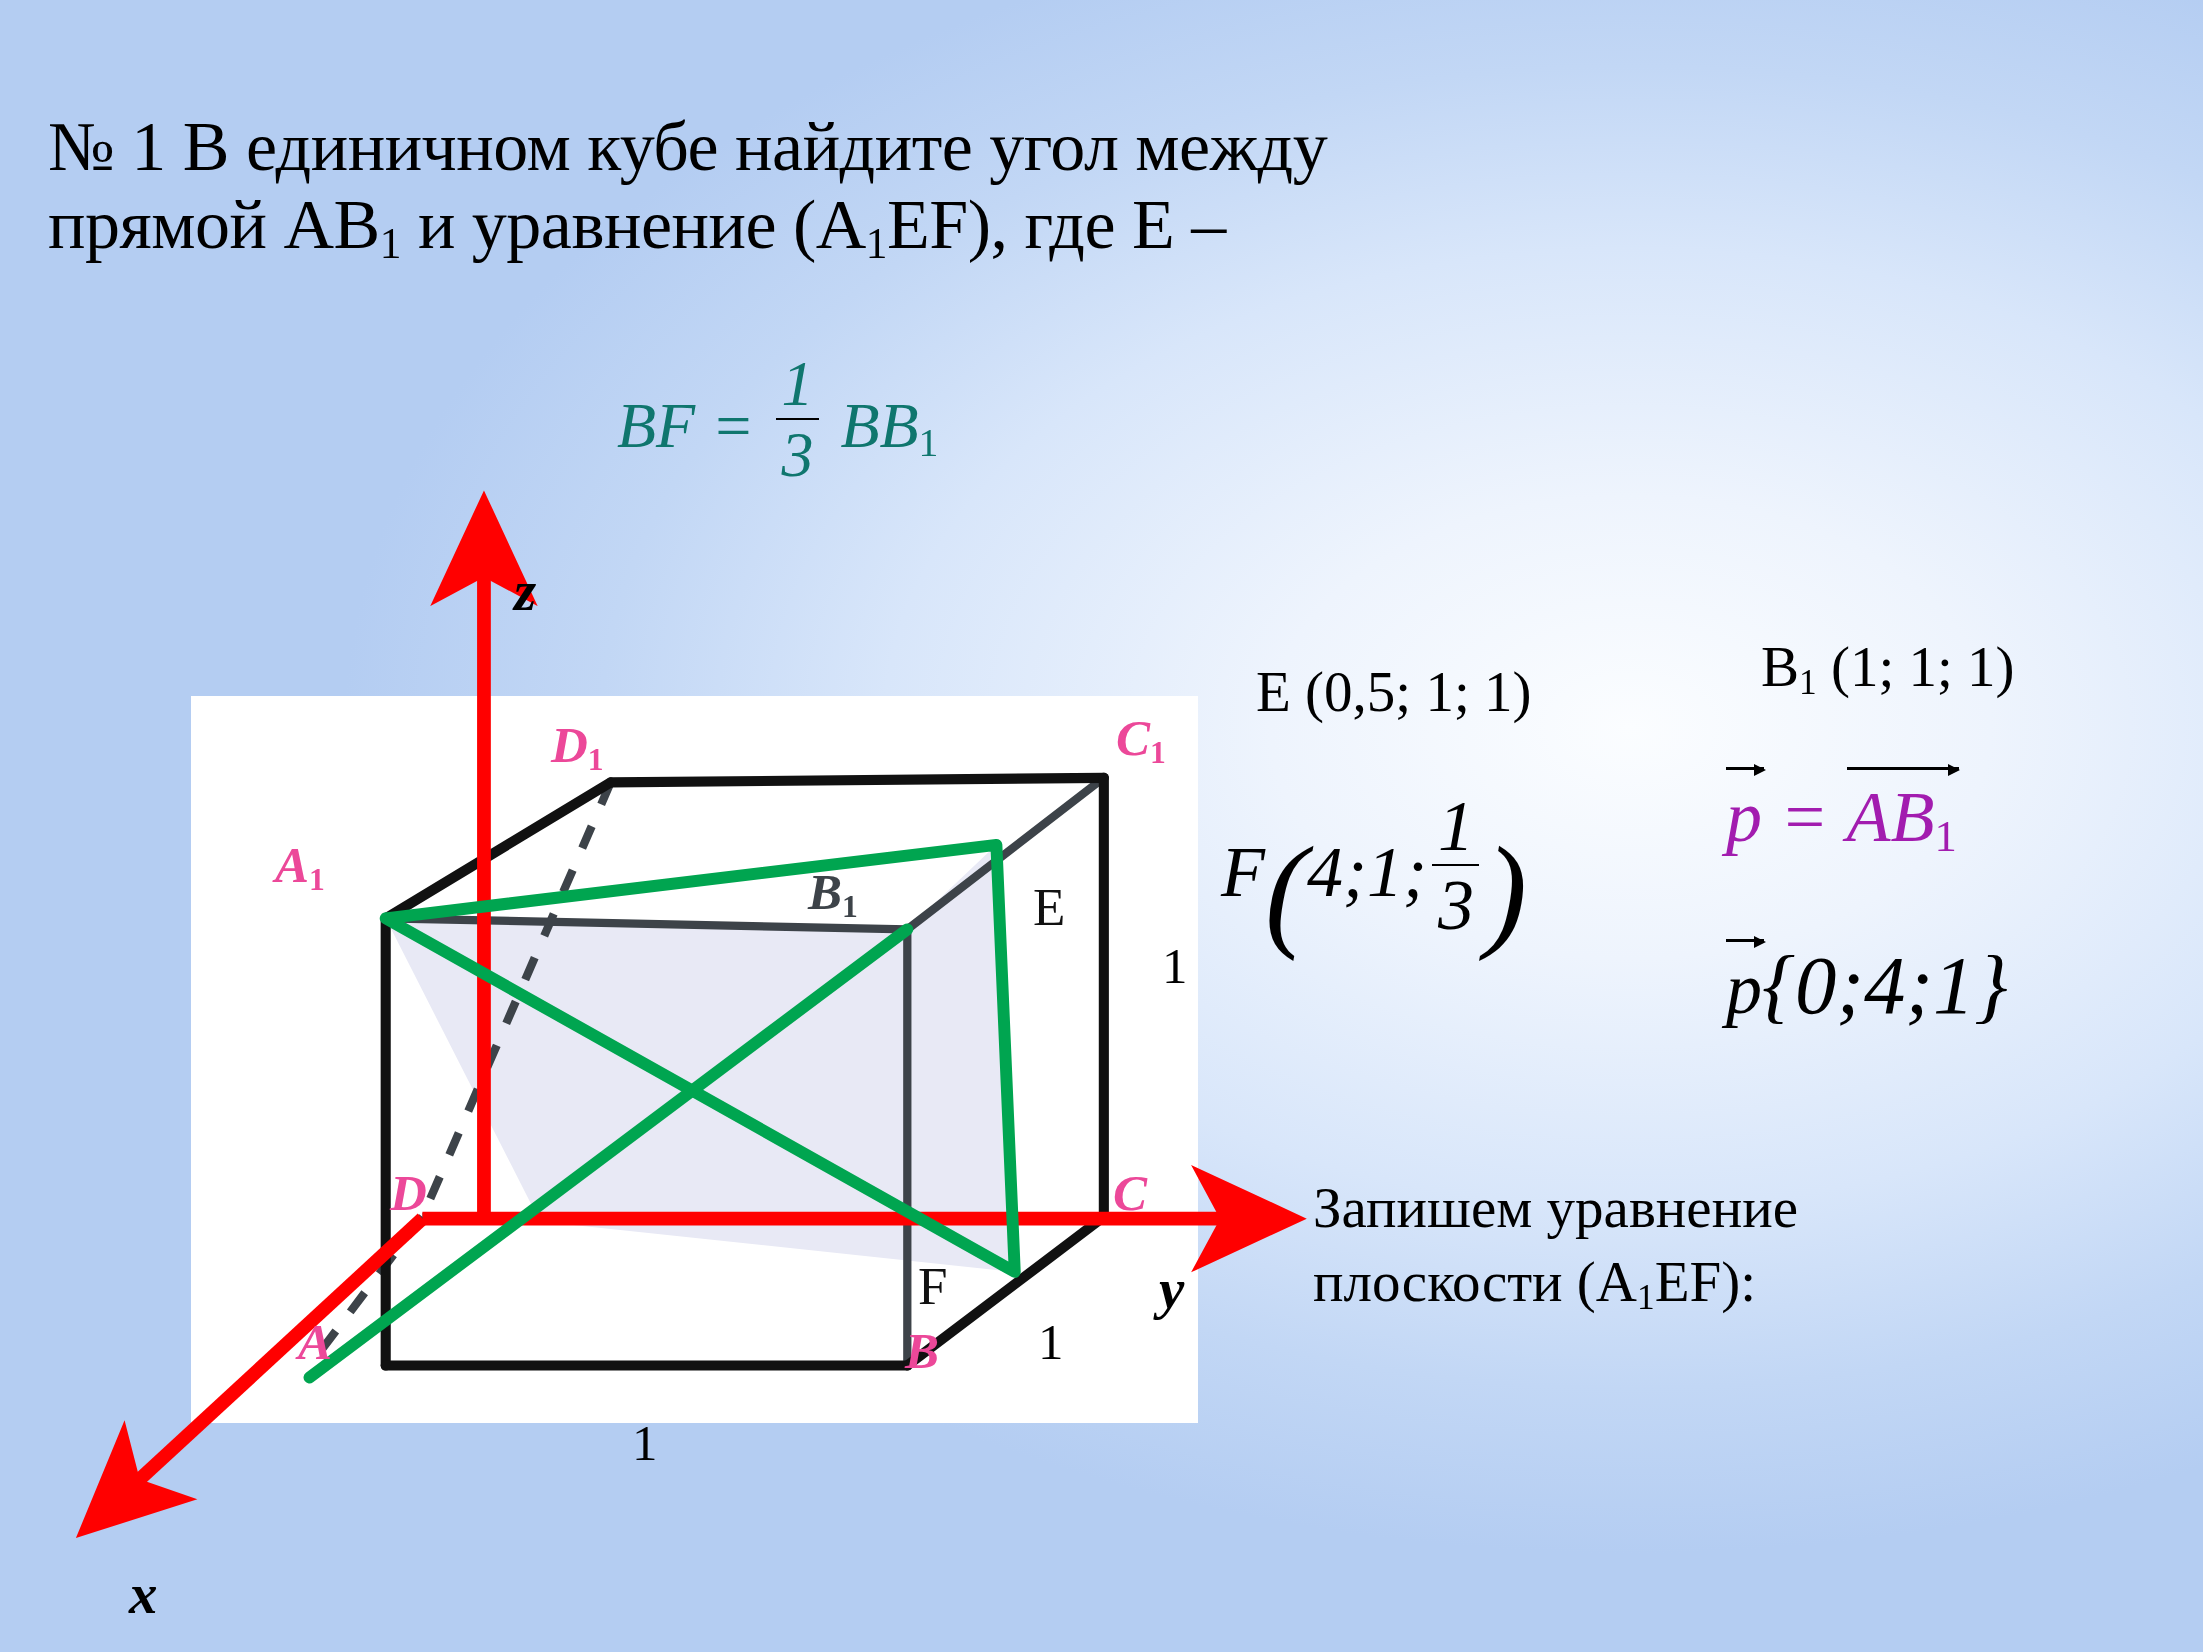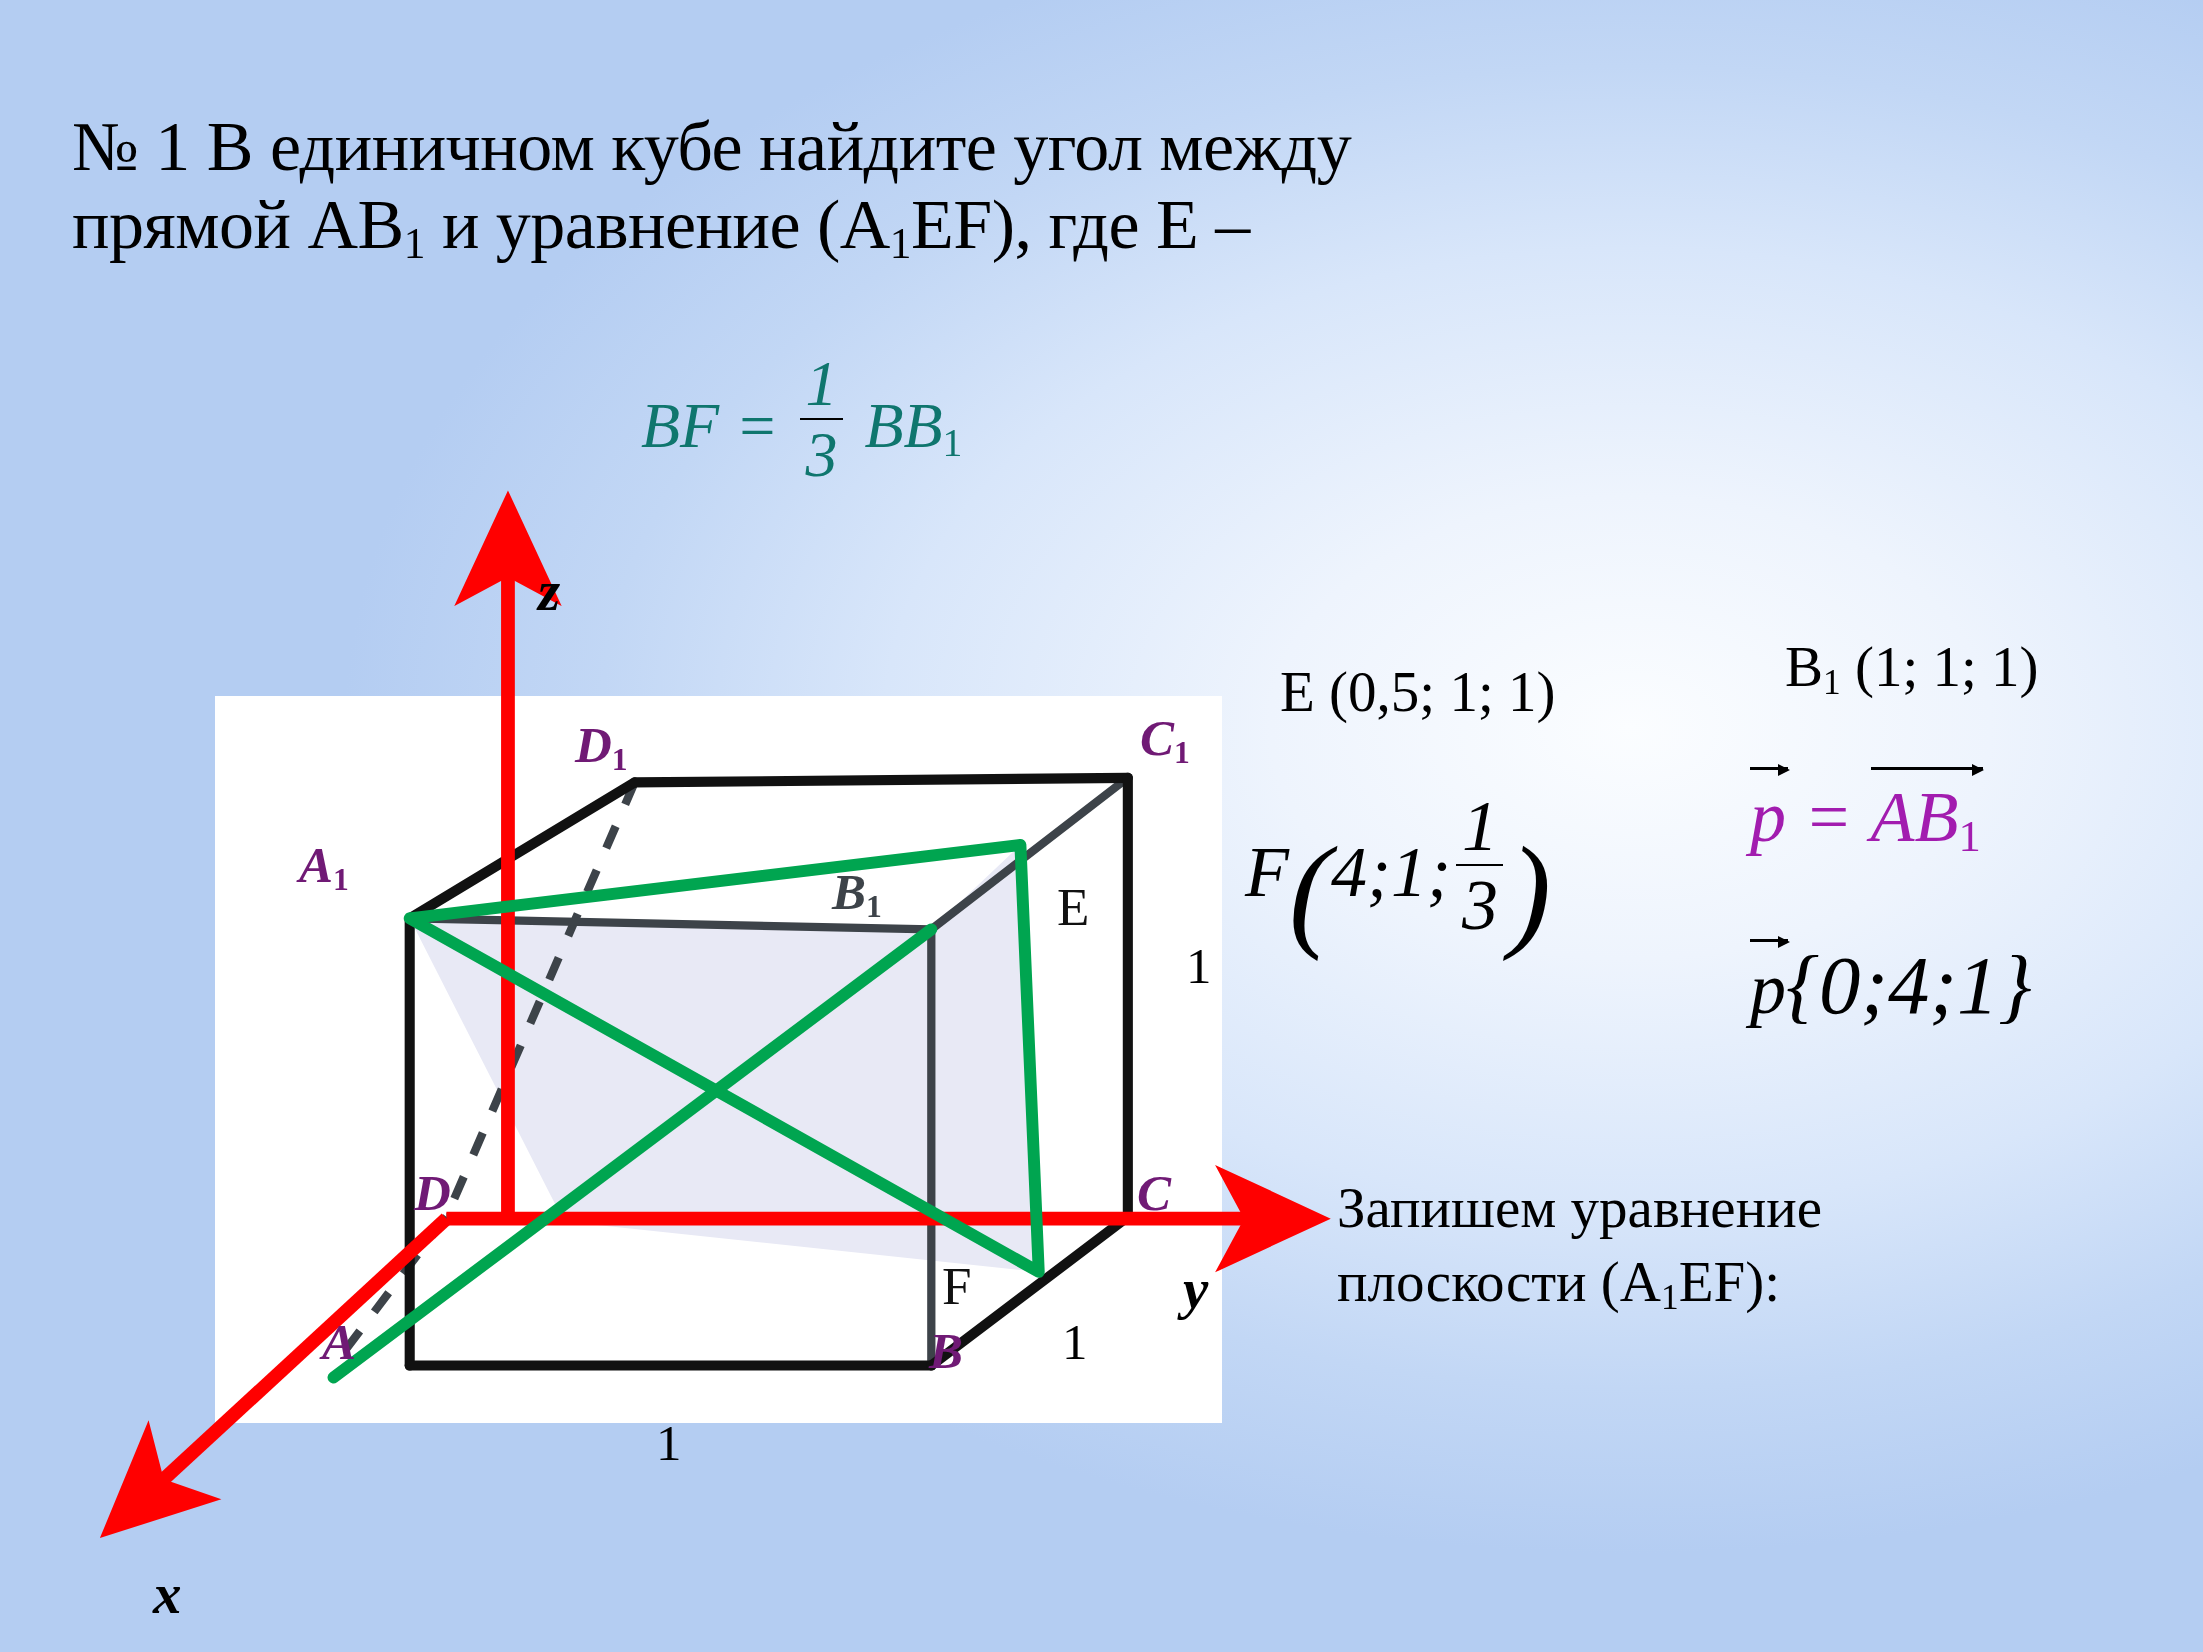--- a/index.html
+++ b/index.html
@@ -5,21 +5,21 @@
 <style>
   html,body{margin:0;padding:0;}
   body{
     width:2204px;height:1653px;overflow:hidden;
     font-family:"Liberation Serif",serif;
     background:
       radial-gradient(ellipse 1286px 826px at 74% 44%, #fbfdff 0%, #eef4fd 28%, #d8e6fa 58%, #c2d7f5 80%, #b4cdf2 100%),
       linear-gradient(135deg,#b3cbf0 0%,#c9dcf6 30%,#eaf2fd 55%,#cfe0f8 78%,#b7d0f2 100%);
     position:relative;
   }
-  .stage{position:absolute;left:0;top:0;width:1876px;height:1653px;margin-left:24px;}
+  .stage{position:absolute;left:0;top:0;width:1876px;height:1653px;}
   .abs{position:absolute;}
 
   
   #headline{
     left:48px;top:108px;width:1561px;
     font-size:70px;line-height:1.12;color:#000;
     letter-spacing:-0.5px;
   }
   #headline .ln{white-space:nowrap;}
   .sub{font-size:0.62em;vertical-align:-0.22em;}
@@ -60,21 +60,21 @@
 
   
   #note{left:1313px;top:1171px;width:826px;font-size:57px;line-height:1.3;color:#000;}
 
   
   #panel{left:191px;top:696px;width:1007px;height:727px;background:#ffffff;}
 
   #fig{left:0px;top:0px;width:2204px;height:1653px;pointer-events:none;}
 
   
-  .vlab{font-size:51px;font-weight:bold;font-style:italic;color:#701a75;white-space:nowrap;}
+  .vlab{font-size:51px;font-weight:bold;font-style:italic;color:#ec4899;white-space:nowrap;}
   .vlab .s{font-size:0.62em;font-style:normal;vertical-align:-0.25em;}
   .plainlab{font-size:53px;color:#111;white-space:nowrap;font-family:"Liberation Serif",serif;}
   .axlab{font-size:57px;font-weight:bold;font-style:italic;color:#000;}
   .dimlab{font-size:51px;color:#000;}
 </style>
 </head>
 <body>
 
 <div class="stage">
 

